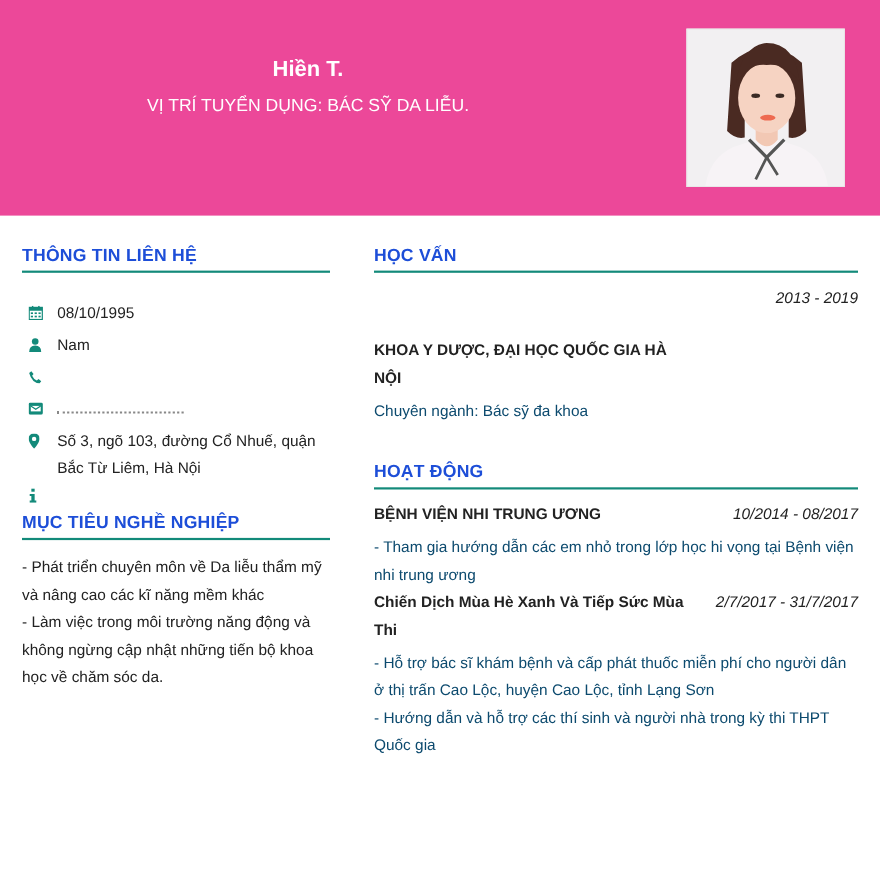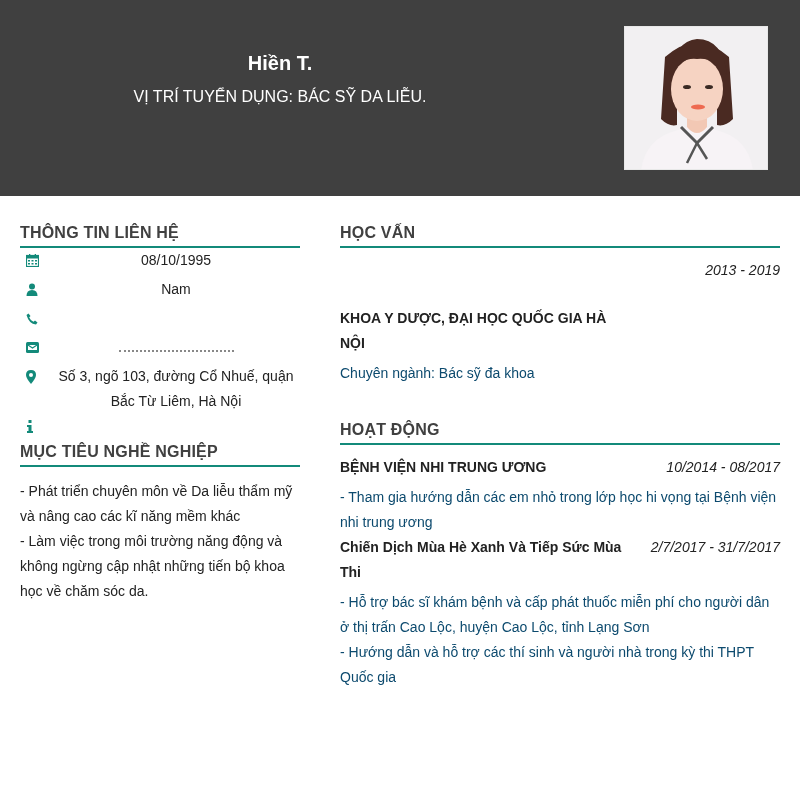--- a/index.html
+++ b/index.html
@@ -1,45 +1,45 @@
 <!DOCTYPE html>
 <html><head>
   <meta charset="utf-8">
   <style>
     * { box-sizing: border-box; margin: 0; padding: 0; }
     html, body { width: 800px; height: 810px; background: #ffffff; overflow: hidden; }
     body { font-family: "Liberation Sans", "DejaVu Sans", sans-serif; color: #222; position: relative; }
 
     .header {
       position: absolute; left: 0; top: 0; width: 800px; height: 196px;
-      background: #404040;
+      background: #ec4899;
     }
     .header .name {
       position: absolute; left: 0; width: 560px; top: 52px;
       text-align: center; color: #fff; font-weight: bold; font-size: 20px;
     }
     .header .position {
       position: absolute; left: 0; width: 560px; top: 88px;
       text-align: center; color: #fff; font-size: 16px;
     }
     .photo {
       position: absolute; left: 624px; top: 26px; width: 144px; height: 144px;
       background: #f3f1f3; border: 1px solid #e8e8e8; overflow: hidden;
     }
 
     .section-title {
-      font-weight: bold; font-size: 16px; color: #404040;
+      font-weight: bold; font-size: 16px; color: #1d4ed8;
       padding-bottom: 4px; border-bottom: 2px solid #138a7a;
       letter-spacing: 0.2px;
     }
 
     .left { position: absolute; left: 20px; top: 224px; width: 280px; }
     .right { position: absolute; left: 340px; top: 224px; width: 440px; }
 
-    .contact-list { margin-top: 0; text-align: center; }
+    .contact-list { margin-top: 24px; }
     .contact-row {
       display: flex; align-items: flex-start; font-size: 14px; line-height: 25px; min-height: 29px;
     }
     .contact-row .ic {
       width: 32px; flex: 0 0 32px; height: 25px; display: flex; align-items: center;
       padding-left: 6px; color: #138a7a;
     }
     .contact-row .txt { flex: 1; }
 
     .objective { margin-top: 12px; font-size: 14px; line-height: 25px; }

